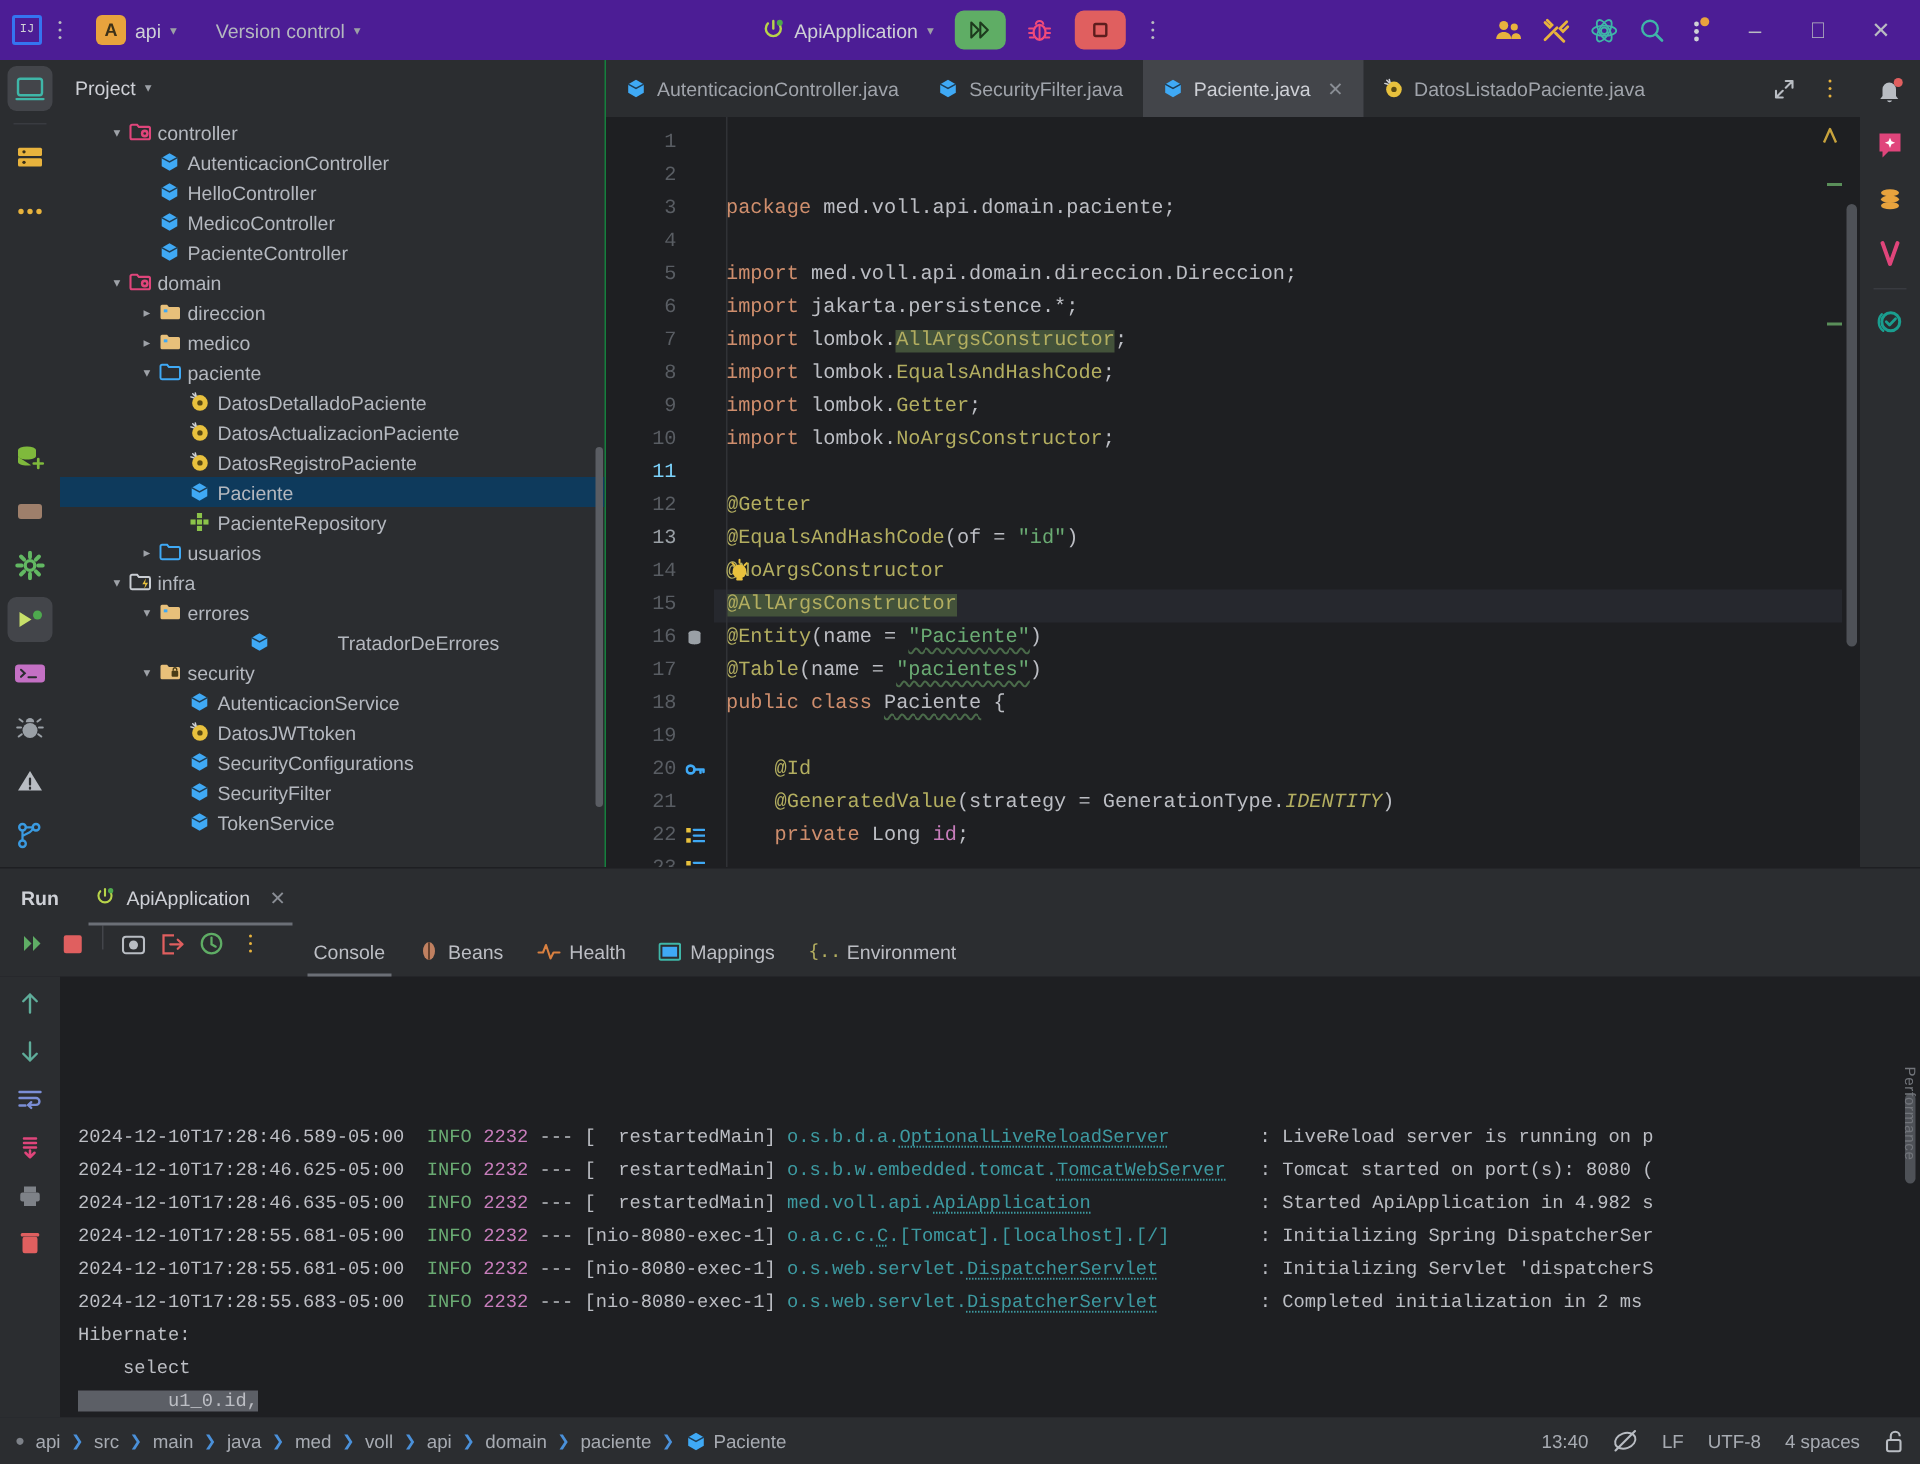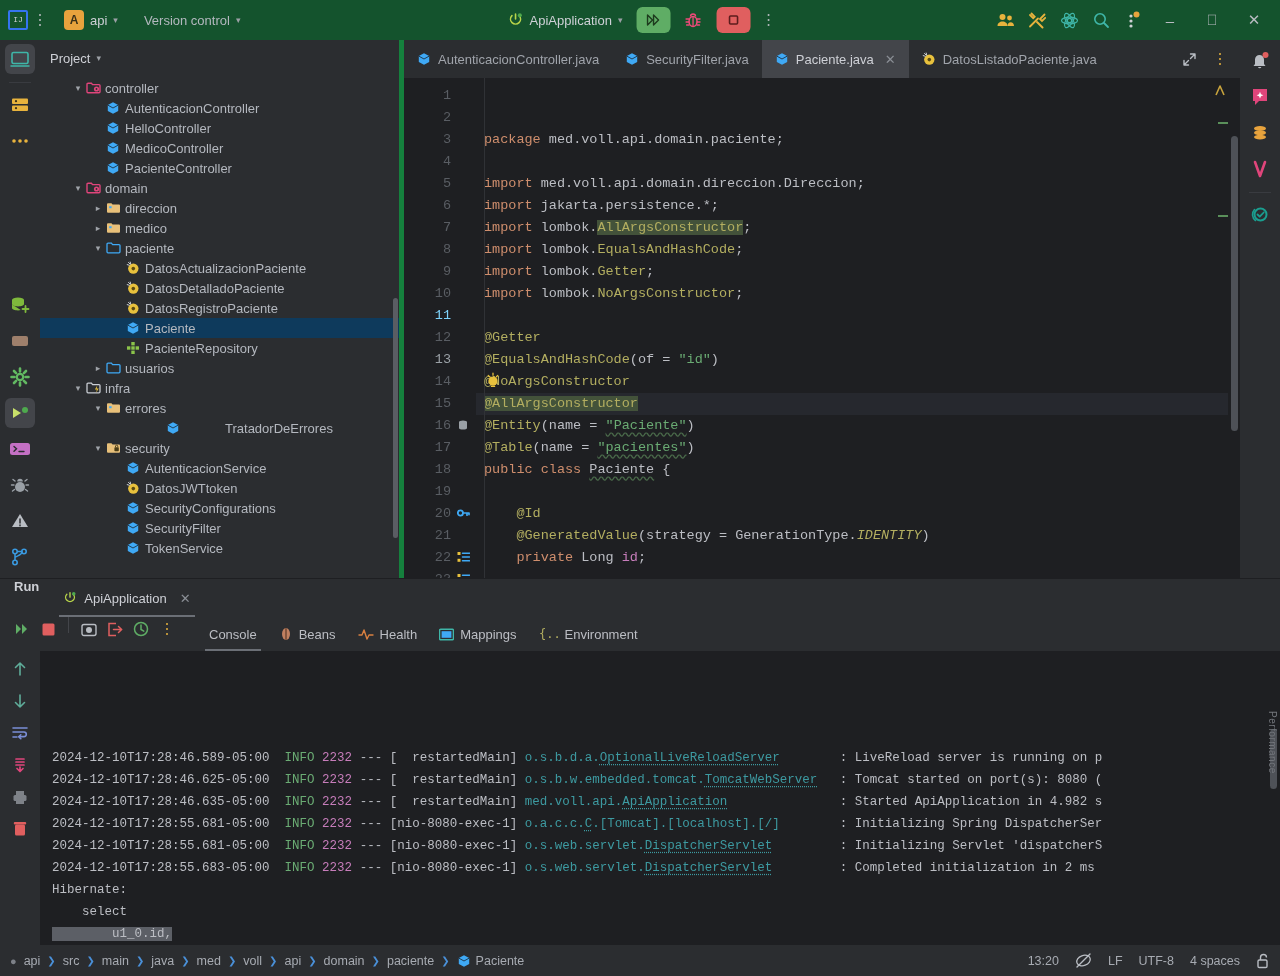--- a/index.html
+++ b/index.html
@@ -8,21 +8,21 @@
     background:#2b2d30;
     color:#bcbec4;
     font-family:"Liberation Sans", sans-serif;
     font-size:13px;
     -webkit-font-smoothing: antialiased;
   }
   .ide { position:relative; width:1280px; height:976px; display:flex; flex-direction:column; }
 
   
   .titlebar {
-    height:40px; background:#14532d; display:flex; align-items:center;
+    height:40px; background:#4c1d95; display:flex; align-items:center;
     flex:0 0 40px; position:relative;
   }
   .tb-left { display:flex; align-items:center; gap:0; padding-left:8px; }
   .ij-logo {
     width:20px;height:20px;border:2px solid #3574f0;border-radius:2px;
     display:flex;align-items:center;justify-content:center;
     font-size:8px;color:#cfd1d5;font-family:"Liberation Mono",monospace;line-height:1;
   }
   .kebab { width:24px;height:24px;display:flex;flex-direction:column;align-items:center;justify-content:center;gap:2.5px; }
   .kebab i { width:2.5px;height:2.5px;border-radius:50%;background:#b8bbc0;display:block;}
@@ -60,21 +60,21 @@
     padding-top:4px; flex:0 0 40px;
   }
   .rail .sp { flex:1 1 auto; }
   .railbtn { width:30px;height:30px;border-radius:6px;display:flex;align-items:center;justify-content:center;margin-bottom:6px;}
   .railbtn.sel { background:#43454a; }
   .raildiv { width:22px;height:1px;background:#393b40;margin:2px 0 7px 0;}
 
   
   .project {
     width:364px; flex:0 0 364px; background:#2b2d30; display:flex; flex-direction:column; min-width:0;
-    border-right:5px solid #15803d;
+    border-right:1px solid #15803d;
   }
   .project-head {
     height:36px;display:flex;align-items:center;gap:6px;padding:0 10px;color:#ced0d6;font-size:13px;flex:0 0 36px;
   }
   .tree { flex:1 1 auto; overflow:hidden; position:relative; font-size:13px; padding-top:2px;}
   .trow { height:20px; display:flex; align-items:center; white-space:nowrap; padding-right:6px;}
   .trow.sel { background:#0e3a5c; }
   .tarrow { width:12px;text-align:center;color:#9ea2a8;font-size:9px;flex:0 0 12px; }
   .ticon { width:18px;display:flex;align-items:center;justify-content:center;flex:0 0 18px;margin-right:3px;}
   .tlabel { color:#b4b8bf; }
@@ -116,21 +116,21 @@
 
   .code-scrollbar { position:absolute;right:0;top:0;width:12px;bottom:0;background:#1e1f22;}
   .code-thumb { position:absolute;right:2px;top:58px;width:7px;height:295px;background:#4e5157;border-radius:4px;}
   .marker { position:absolute; right:12px; width:10px; height:2px; }
 
   
   .rrail { width:40px;flex:0 0 40px;background:#2b2d30;display:flex;flex-direction:column;align-items:center;padding-top:6px;}
 
   
   .runpanel { flex:0 0 291px; display:flex; flex-direction:column; background:#2b2d30; border-top:1px solid #1e1f22;}
-  .run-tabs { height:38px;flex:0 0 38px;display:flex;align-items:flex-start;padding-left:14px;gap:0; }
+  .run-tabs { height:38px;flex:0 0 38px;display:flex;align-items:center;padding-left:14px;gap:0; }
   .run-title{ color:#ced0d6;font-size:13px;font-weight:bold;margin-right:20px; }
   .run-tab{ display:flex;align-items:center;gap:7px;color:#ced0d6;font-size:13px;padding:0 4px;height:38px;position:relative;}
   .run-tab.active::after{content:"";position:absolute;left:0;right:0;bottom:0;height:2px;background:#6b6f76;}
   .run-toolbar { height:34px;flex:0 0 34px;display:flex;align-items:flex-start;gap:2px;padding-left:10px; }
   .rtb { width:24px;height:24px;display:flex;align-items:center;justify-content:center;}
   .rt-div { width:1px;height:16px;background:#43454a;margin:0 6px;}
   .ctab { padding:0 8px;height:34px;display:flex;align-items:center;gap:6px;color:#bcbec4;font-size:13px;position:relative;margin-left:6px;}
   .ctab.active::after{content:"";position:absolute;left:4px;right:4px;bottom:0;height:2px;background:#6b6f76;}
   .console-wrap { flex:1 1 auto; display:flex; min-height:0; background:#1e1f22;}
   .console-rail{ width:40px;flex:0 0 40px;background:#2b2d30;display:flex;flex-direction:column;align-items:center;padding-top:6px;gap:8px;}
@@ -445,32 +445,32 @@
           </div>
           <div class="trow" style="padding-left: 72px;">
             <span class="tarrow"></span>
             <span class="ticon">
               <svg width="14" height="14" viewBox="0 0 14 14">
                 <circle cx="7.3" cy="7.6" r="5.2" fill="#e8c13d"></circle>
                 <circle cx="7.3" cy="7.6" r="1.8" fill="#5a4a12"></circle>
                 <path d="M2.5 1.5l1.6 1.6M1.2 3.6l2 .6M4.2 1l.5 2" stroke="#cfd2d6" stroke-width="1" stroke-linecap="round"></path>
               </svg>
             </span>
-            <span class="tlabel">DatosActualizacionPaciente</span>
+            <span class="tlabel">DatosDetalladoPaciente</span>
           </div>
           <div class="trow" style="padding-left: 72px;">
             <span class="tarrow"></span>
             <span class="ticon">
               <svg width="14" height="14" viewBox="0 0 14 14">
                 <circle cx="7.3" cy="7.6" r="5.2" fill="#e8c13d"></circle>
                 <circle cx="7.3" cy="7.6" r="1.8" fill="#5a4a12"></circle>
                 <path d="M2.5 1.5l1.6 1.6M1.2 3.6l2 .6M4.2 1l.5 2" stroke="#cfd2d6" stroke-width="1" stroke-linecap="round"></path>
               </svg>
             </span>
-            <span class="tlabel">DatosDetalladoPaciente</span>
+            <span class="tlabel">DatosActualizacionPaciente</span>
           </div>
           <div class="trow" style="padding-left: 72px;">
             <span class="tarrow"></span>
             <span class="ticon">
               <svg width="14" height="14" viewBox="0 0 14 14">
                 <circle cx="7.3" cy="7.6" r="5.2" fill="#e8c13d"></circle>
                 <circle cx="7.3" cy="7.6" r="1.8" fill="#5a4a12"></circle>
                 <path d="M2.5 1.5l1.6 1.6M1.2 3.6l2 .6M4.2 1l.5 2" stroke="#cfd2d6" stroke-width="1" stroke-linecap="round"></path>
               </svg>
             </span>
@@ -1015,21 +1015,21 @@
           <span>
             <svg width="14" height="14" viewBox="0 0 14 14">
               <path d="M7 1.2l5.2 2.9v5.8L7 12.8 1.8 9.9V4.1z" fill="#3fa9f5"></path>
               <path d="M1.8 4.1L7 7l5.2-2.9" fill="none" stroke="#1e3d55" stroke-width="1"></path>
             </svg>
           </span>
           <span class="it">Paciente</span>
         </span>
       </div>
     <div class="status-right">
-      <span>13:20</span>
+      <span>13:40</span>
       <span>
         <svg width="17" height="17" viewBox="0 0 17 17">
             <ellipse cx="8.5" cy="8.5" rx="7" ry="5" fill="none" stroke="#b9bdc3" stroke-width="1.3" transform="rotate(-20 8.5 8.5)"></ellipse>
             <path d="M2 15L15 2" stroke="#b9bdc3" stroke-width="1.4" stroke-linecap="round"></path>
           </svg>
       </span>
       <span>LF</span>
       <span>UTF-8</span>
       <span>4 spaces</span>
       <span>

